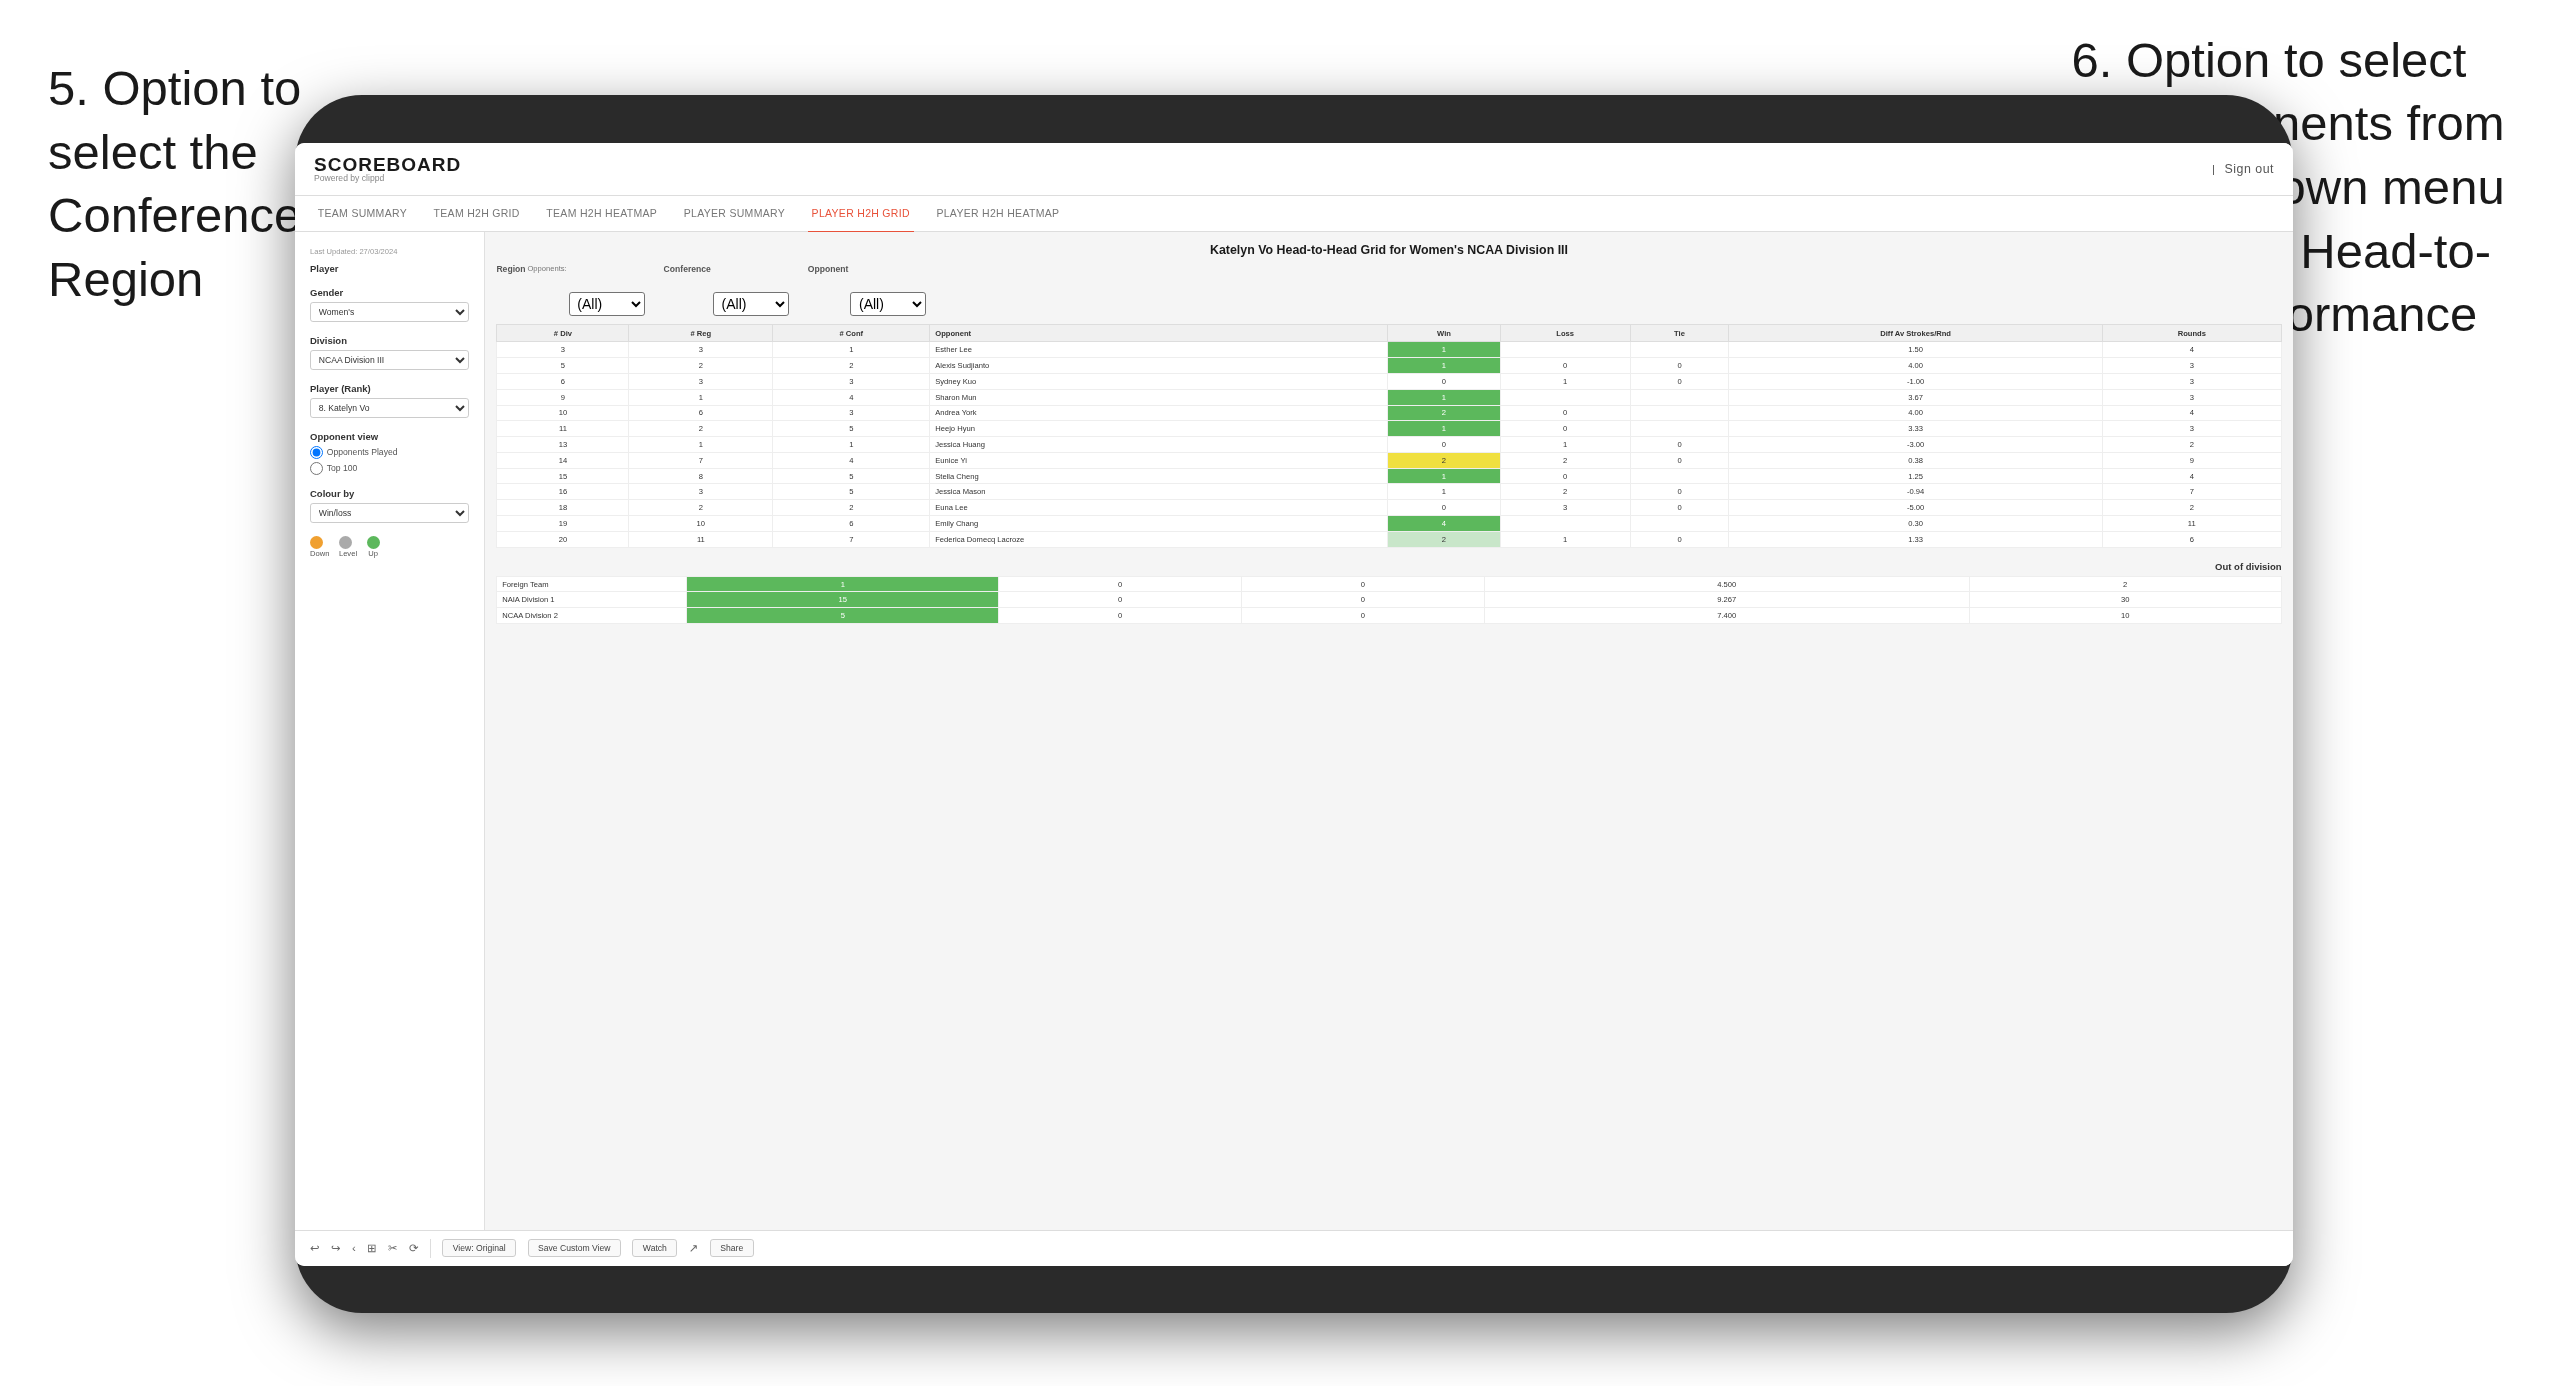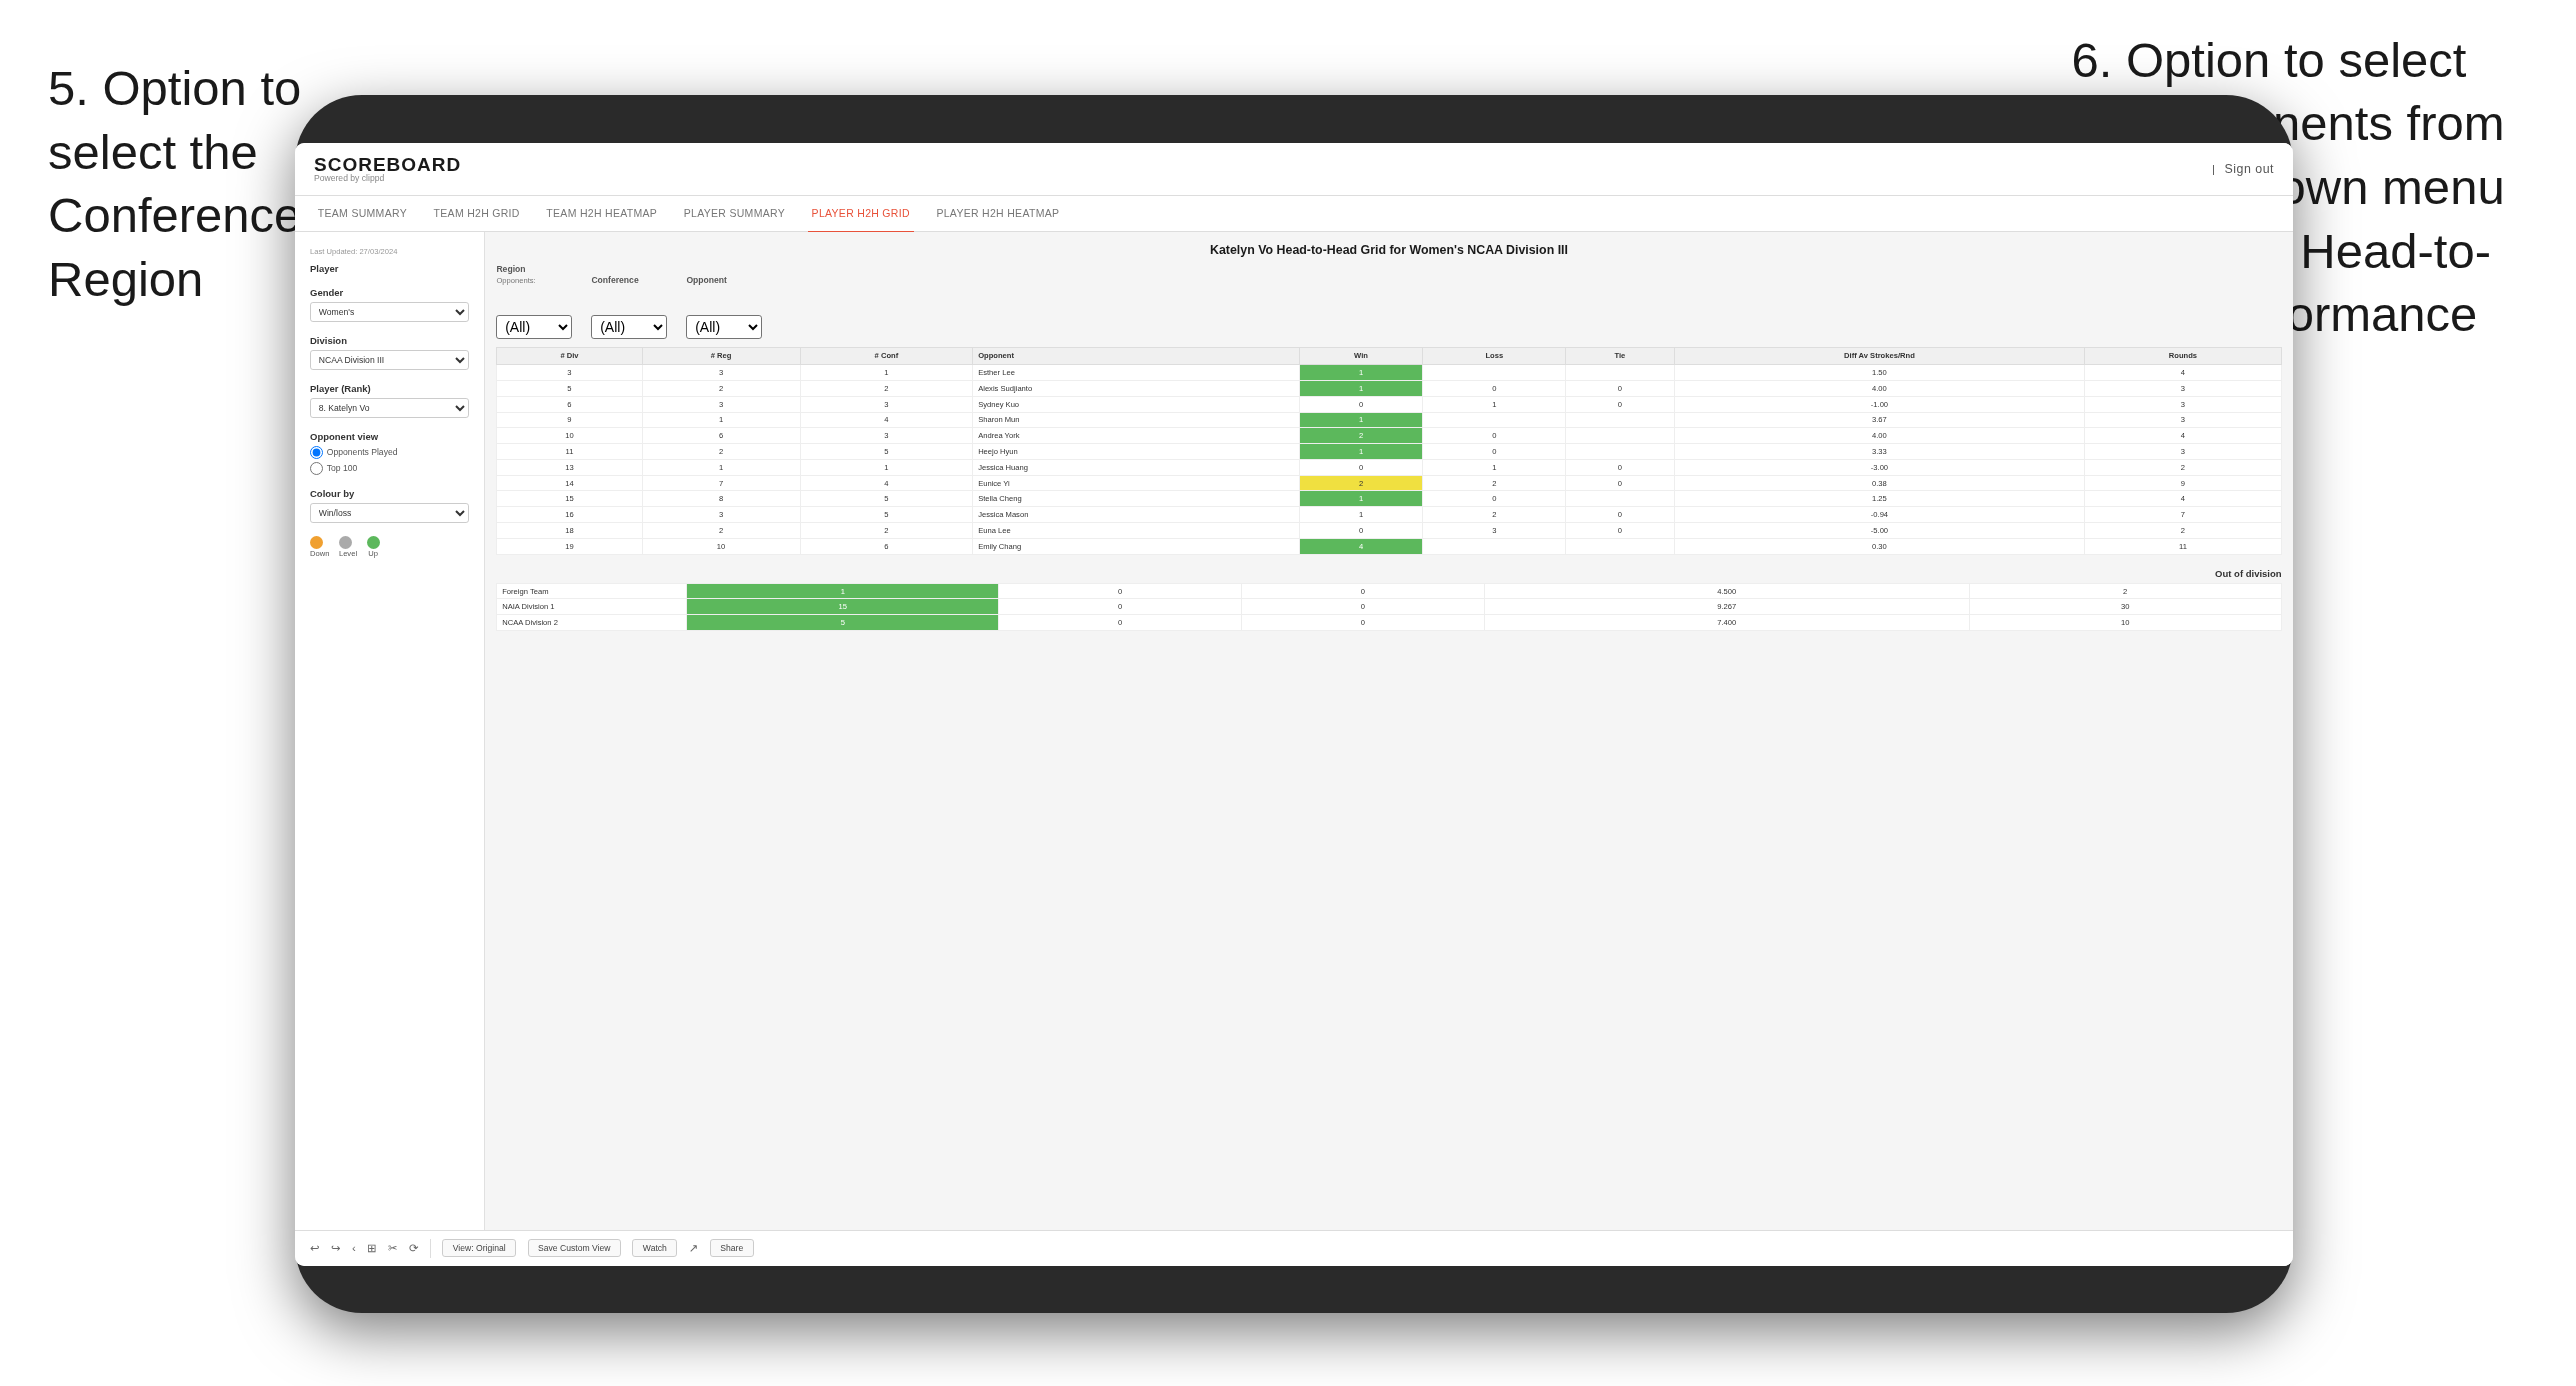--- a/index.html
+++ b/index.html
@@ -265,21 +265,21 @@
     
     .filters-row {
       display: flex;
       gap: 19px;
       margin-bottom: 7.6px;
       align-items: flex-end;
     }
 
     .filter-group {
       display: flex;
-      flex-direction: column;
+      flex-direction: row;
       gap: 1.9px;
     }
 
     .filter-label {
       font-size: 8.6px;
       font-weight: 600;
       color: #555;
     }
 
     .filter-select {
@@ -659,20 +659,31 @@
       <td>19</td>
       <td>10</td>
       <td>6</td>
       <td class="name-cell">Emily Chang</td>
       <td style="background:#5cb85c;color:#fff;">4</td>
       <td></td>
       <td></td>
       <td>0.30</td>
       <td>11</td>
     </tr>
+              <tr>
+      <td>20</td>
+      <td>11</td>
+      <td>7</td>
+      <td class="name-cell">Federica Domecq Lacroze</td>
+      <td style="background:#c8e6c9;color:#333;">2</td>
+      <td>1</td>
+      <td>0</td>
+      <td>1.33</td>
+      <td>6</td>
+    </tr>
             </tbody>
         </table>
 
         <div class="out-of-division">
           <div class="out-of-division-label">Out of division</div>
           <table class="data-table">
             <tbody id="ood-table-body">
             <tr>
       <td class="name-cell" style="width:190px;">Foreign Team</td>
       <td style="background:#5cb85c;color:#fff;">1</td>

